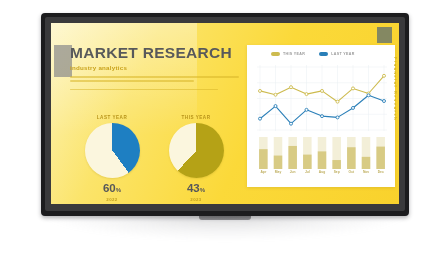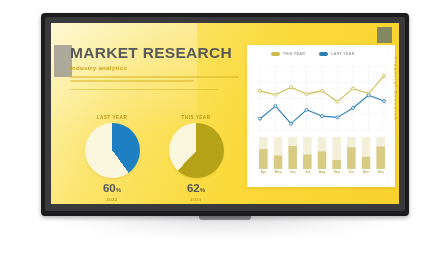--- a/index.html
+++ b/index.html
@@ -118,21 +118,21 @@
           <div class="pies">
             <div class="pie-col a">
               <div class="pie-cap">LAST YEAR</div>
               <div class="pie a"></div>
               <div class="pie-val"><span>60</span><span class="pct">%</span></div>
               <div class="pie-year">2022</div>
             </div>
             <div class="pie-col b">
               <div class="pie-cap">THIS YEAR</div>
               <div class="pie b"></div>
-              <div class="pie-val"><span>62</span><span class="pct">%</span></div>
+              <div class="pie-val"><span>43</span><span class="pct">%</span></div>
               <div class="pie-year">2023</div>
             </div>
           </div>
 
           <div class="card">
 
             <div class="legend">
               <div class="lg">
                 <span class="sw y"></span>
                 <span class="tx">THIS YEAR</span>

